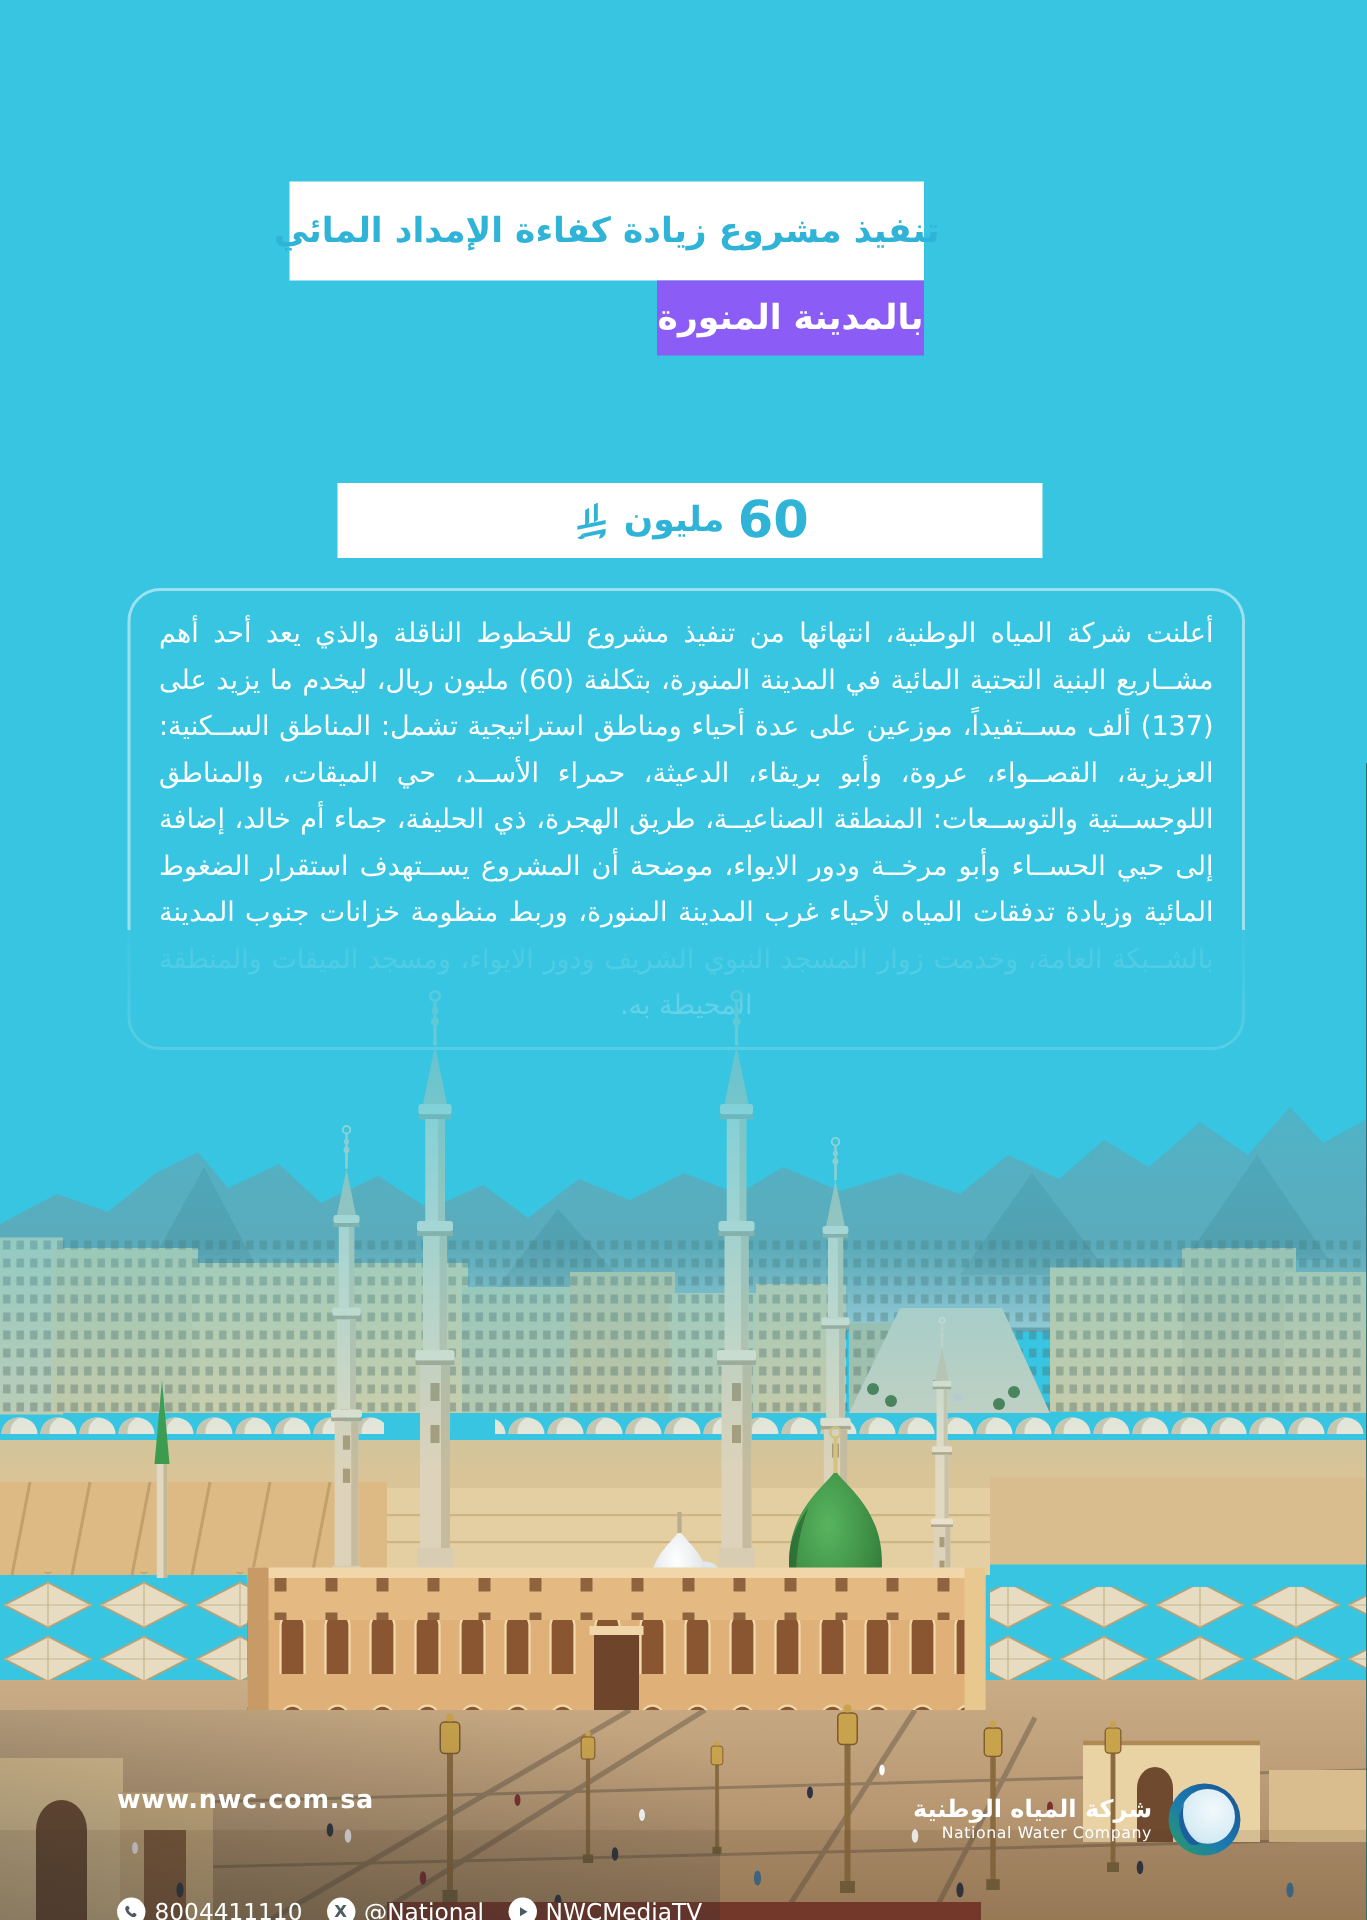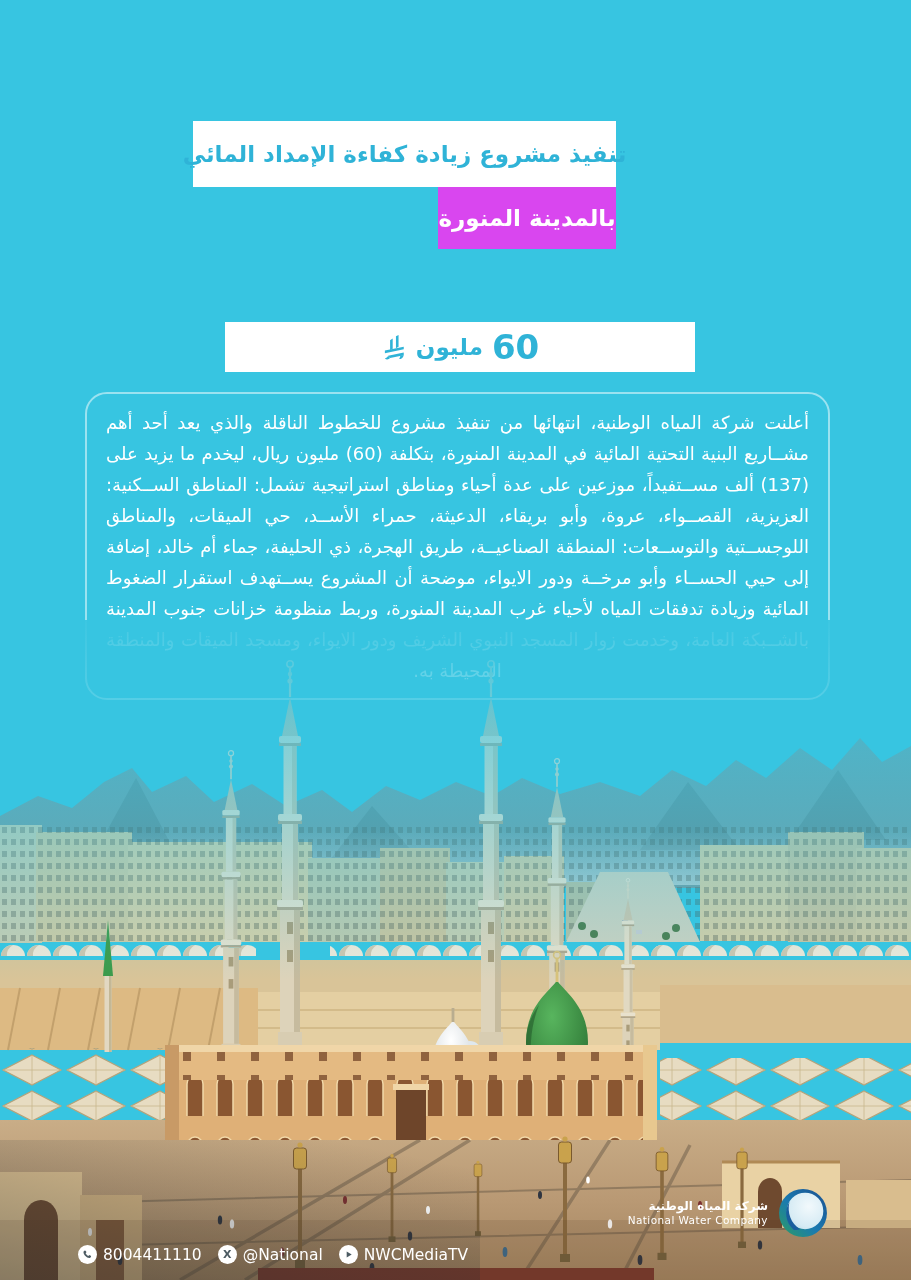--- a/index.html
+++ b/index.html
@@ -11,22 +11,22 @@
   }
   
   .title-box{
     position:absolute;left:193px;top:121px;width:423px;height:66px;
     background:#ffffff;display:flex;align-items:center;justify-content:center;
   }
   .title-text{
     color:#2FB3D7;font-size:23px;font-weight:bold;direction:rtl;white-space:nowrap;
   }
   .location-badge{
-    position:absolute;left:438px;top:187px;width:178px;height:62px;
-    background:#d946ef;display:flex;align-items:center;justify-content:center;
+    position:absolute;left:438px;top:187px;width:178px;height:50px;
+    background:#8b5cf6;display:flex;align-items:center;justify-content:center;
   }
   .badge-text{color:#ffffff;font-size:23px;font-weight:bold;direction:rtl;white-space:nowrap;}
   
   .cost-box{
     position:absolute;left:225px;top:322px;width:470px;height:50px;background:#ffffff;
     display:flex;align-items:center;justify-content:center;direction:rtl;gap:9px;
     color:#2FB3D7;
   }
   .cost-prefix,.cost-suffix{font-size:23px;font-weight:bold;white-space:nowrap;}
   .cost-amount{font-size:34px;font-weight:bold;line-height:1;text-align:center;}
@@ -49,21 +49,21 @@
   .contact-row{display:flex;align-items:center;gap:16px;margin-top:7px;font-size:15.5px;}
   .contact-item{display:flex;align-items:center;gap:6px;white-space:nowrap;margin-top:48px;}
   .ic{
     width:19px;height:19px;border-radius:50%;background:#fff;color:rgba(45,62,72,.85);
     display:inline-flex;align-items:center;justify-content:center;flex:none;
   }
   .ic svg{width:11px;height:11px;display:block;}
   .ic-x{font-size:11px;font-weight:bold;line-height:1;}
   .logo{position:absolute;right:83px;top:1188px;display:flex;align-items:center;gap:10px;color:#fff;}
   .logo-text{text-align:right;line-height:1.25;}
-  .logo-ar{font-size:12px;font-weight:bold;direction:rtl;}
+  .logo-ar{font-size:16px;font-weight:bold;direction:rtl;}
   .logo-en{font-size:10.5px;letter-spacing:.4px;}
   .logo-globe{width:50px;height:50px;display:block;}
 </style>
 </head>
 <body>
 
 <div class="canvas">
 
   <div class="title-box">
     <span class="title-text">تنفيذ مشروع زيادة كفاءة الإمداد المائي</span>
@@ -304,20 +304,21 @@
     </g>
 
     <rect x="258" y="648" width="396" height="12" fill="#79392c"></rect>
 
     <rect x="0" y="0" width="911" height="360" fill="url(#ctint)"></rect>
     <rect x="0" y="520" width="480" height="140" fill="url(#fsh)"></rect>
     <rect x="0" y="600" width="911" height="60" fill="#46331f" opacity="0.12"></rect>
   </svg>
 
   <div class="footer-left">
+    <div class="website">www.nwc.com.sa</div>
     <div class="contact-row">
       <span class="contact-item">
         <span class="ic">
           <svg viewBox="0 0 24 24" fill="currentColor">
               <path d="M6.6 3.2c1 0 3.4 3 3 4-.2.6-1.2 1.4-1.8 2.1 1.2 2.5 3.4 4.7 5.9 5.9.7-.6 1.5-1.6 2.1-1.8 1-.4 4 2 4 3 0 1.6-2.3 3.4-4 3.4-5.6-.3-12.3-7-12.6-12.6 0-1.7 1.8-4 3.4-4Z"></path>
             </svg>
         </span>
         <span>8004411110</span>
       </span>
       <span class="contact-item">

